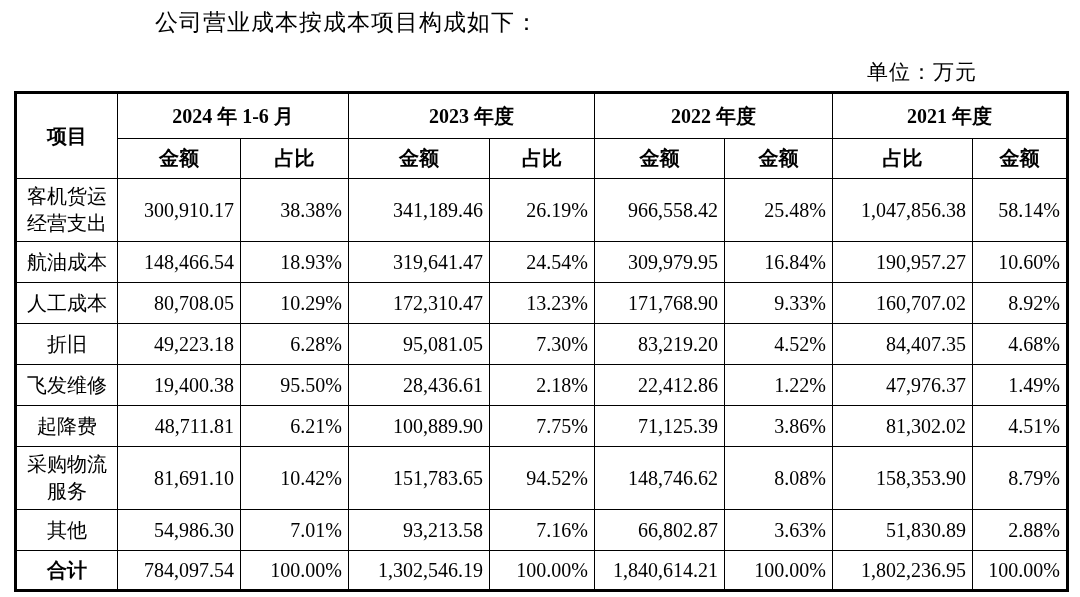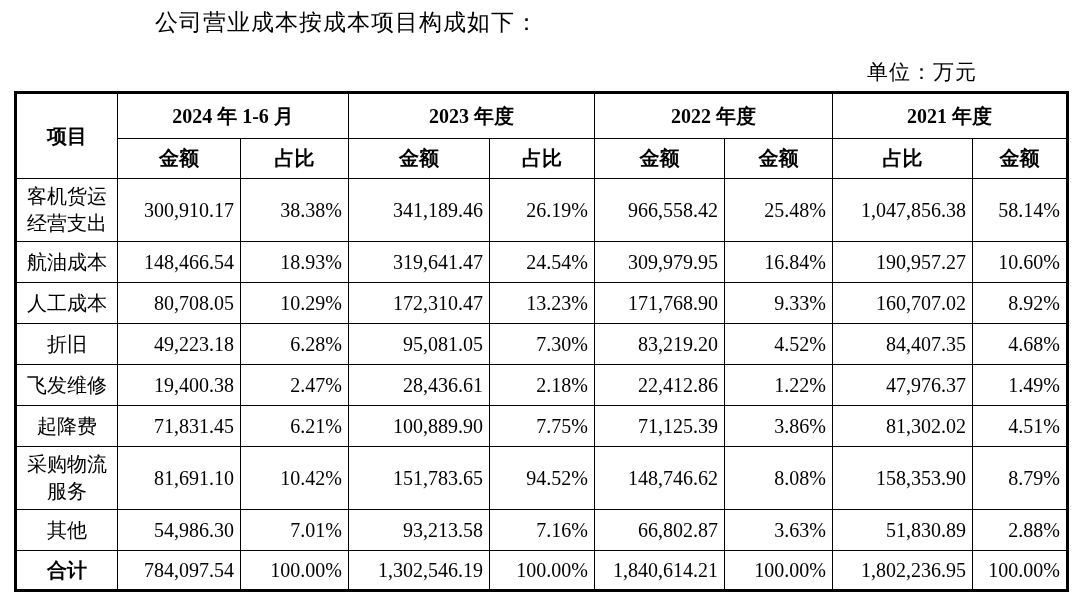--- a/index.html
+++ b/index.html
@@ -148,31 +148,31 @@
           <td class="num-cell">95,081.05</td>
           <td class="num-cell">7.30%</td>
           <td class="num-cell">83,219.20</td>
           <td class="num-cell">4.52%</td>
           <td class="num-cell">84,407.35</td>
           <td class="num-cell">4.68%</td>
         </tr>
         <tr>
           <td class="label-cell">飞发维修</td>
           <td class="num-cell">19,400.38</td>
-          <td class="num-cell">2.47%</td>
+          <td class="num-cell">95.50%</td>
           <td class="num-cell">28,436.61</td>
           <td class="num-cell">2.18%</td>
           <td class="num-cell">22,412.86</td>
           <td class="num-cell">1.22%</td>
           <td class="num-cell">47,976.37</td>
           <td class="num-cell">1.49%</td>
         </tr>
         <tr>
           <td class="label-cell">起降费</td>
-          <td class="num-cell">71,831.45</td>
+          <td class="num-cell">48,711.81</td>
           <td class="num-cell">6.21%</td>
           <td class="num-cell">100,889.90</td>
           <td class="num-cell">7.75%</td>
           <td class="num-cell">71,125.39</td>
           <td class="num-cell">3.86%</td>
           <td class="num-cell">81,302.02</td>
           <td class="num-cell">4.51%</td>
         </tr>
         <tr>
           <td class="label-cell">采购物流

